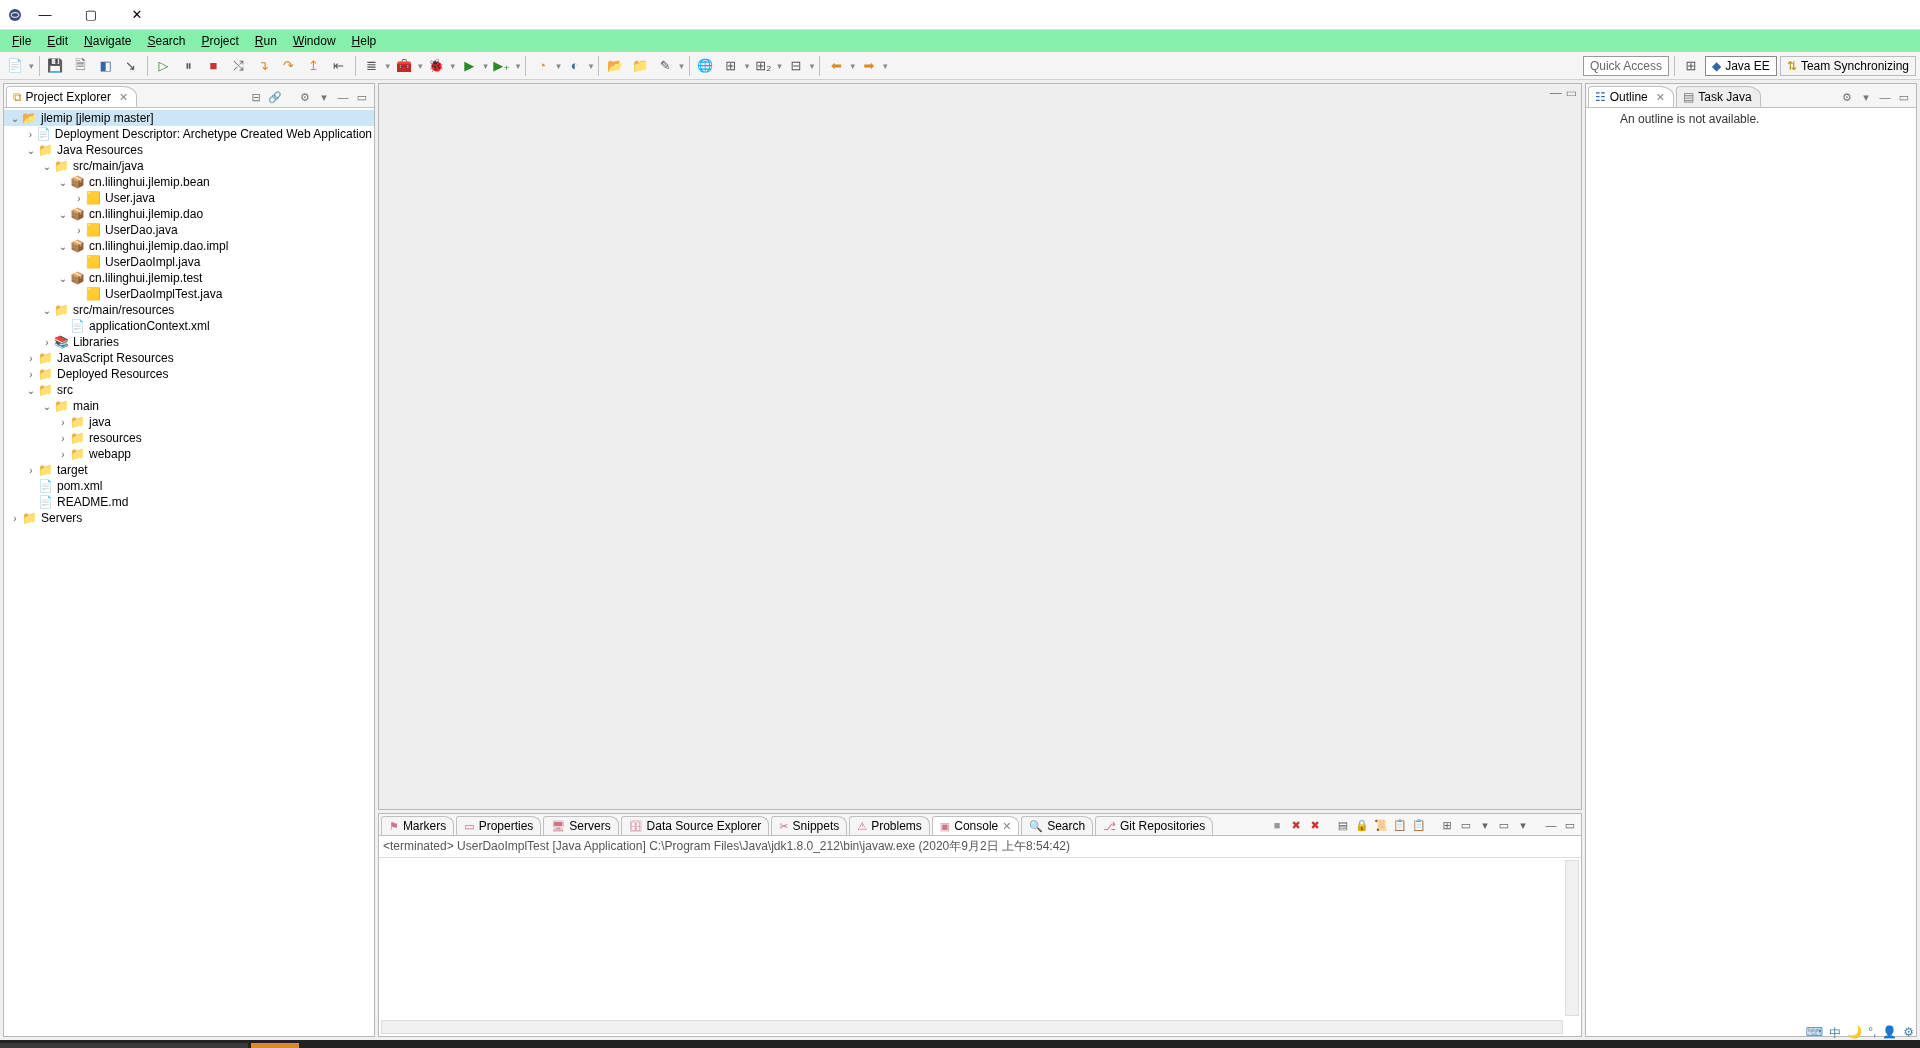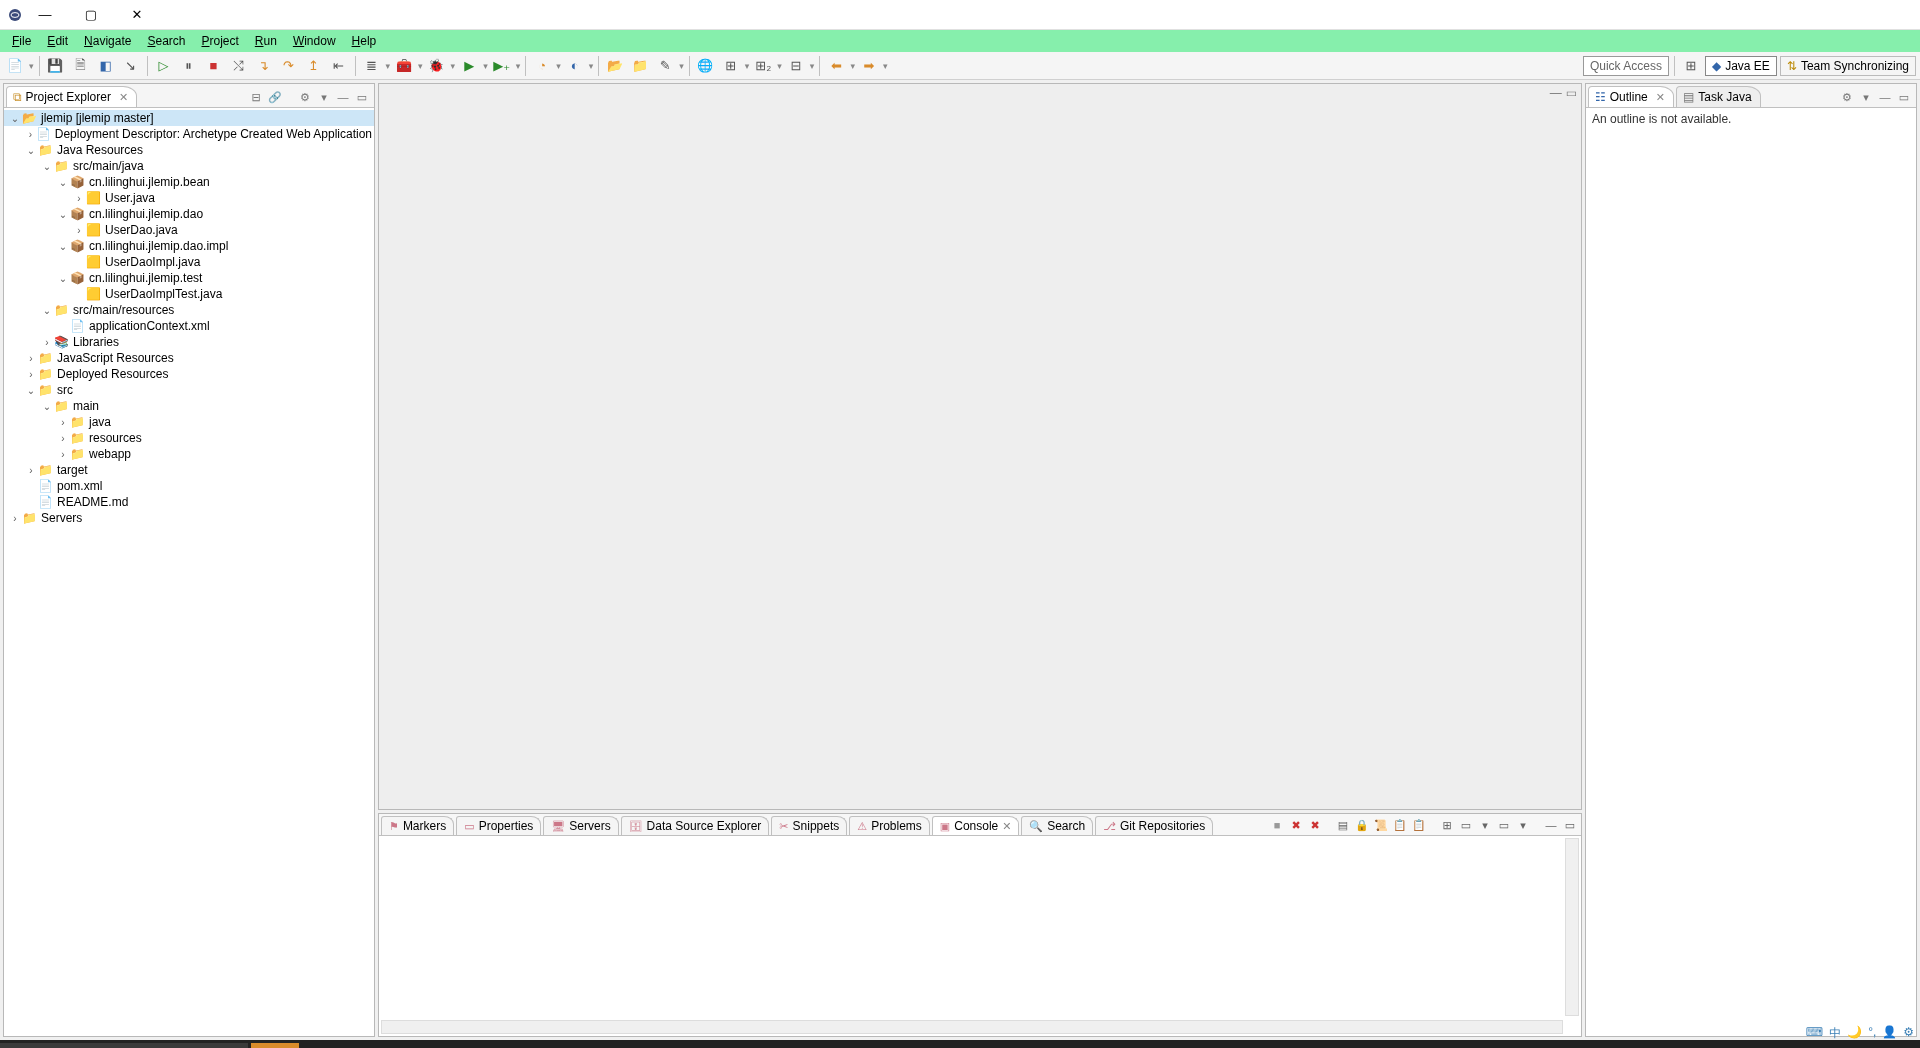--- a/index.html
+++ b/index.html
@@ -41,21 +41,21 @@
 .bottom-panel { height:224px; background:#fff; border:1px solid #b8b8b8; display:flex; flex-direction:column;}
 .bottom-tabs { height:22px; display:flex; align-items:flex-end; background:#f7f7f7; border-bottom:1px solid #c0c0c0; }
 .bottom-tab { padding:2px 7px; border:1px solid #c0c0c0; background:#f5f5f5; border-bottom:none; display:flex; align-items:center; gap:4px; margin-left:2px; border-top-left-radius:3px; border-top-right-radius:10px 8px;}
 .bottom-tab.active { background:#fff; }
 .bottom-tab .x{color:#888;font-size:11px;}
 .bottom-toolbar{margin-left:auto;display:flex;gap:3px;padding:2px 3px;}
 .bottom-toolbar .vbtn{width:16px;height:16px;display:flex;align-items:center;justify-content:center;font-size:11px;color:#666;}
 .console-header { padding:2px 4px; border-bottom:1px solid #ddd; color:#555; background:#fff;}
 .console-body { flex:1; background:#fff; overflow:auto; position:relative;}
 .outline-body { padding:4px 6px; color:#333;}
-.right-col .view-body{flex:1;}
+.right-col .view-body{flex:1;margin-left:28px;}
 .systray{position:fixed;right:6px;bottom:6px;display:flex;gap:6px;color:#3a7fb5;font-size:13px;}
 .taskbar{height:8px;background:#222;}
 .taskbar .seg{height:100%;display:inline-block;}
 svg{display:block;}
 </style>
 </head>
 <body>
 
 <div class="titlebar">
   <span class="ic">
@@ -360,20 +360,21 @@
             <div class="vbtn">⊞</div>
             <div class="vbtn">▭</div>
             <div class="vbtn">▾</div>
             <div class="vbtn">▭</div>
             <div class="vbtn">▾</div>
             <div style="width: 6px;"></div>
             <div class="vbtn">—</div>
             <div class="vbtn">▭</div>
           </div>
         </div>
+      <div class="console-header">&lt;terminated&gt; UserDaoImplTest [Java Application] C:\Program Files\Java\jdk1.8.0_212\bin\javaw.exe (2020年9月2日 上午8:54:42)</div>
       <div class="console-body">
         <div style="position:absolute;right:2px;top:2px;bottom:20px;width:14px;background:#f0f0f0;border:1px solid #ddd;"></div>
         <div style="position:absolute;left:2px;right:18px;bottom:2px;height:14px;background:#f0f0f0;border:1px solid #ddd;"></div>
       </div>
     </div>
   </div>
 
   <div class="right-col">
     <div class="view-tabs">
       <div class="view-tab">

